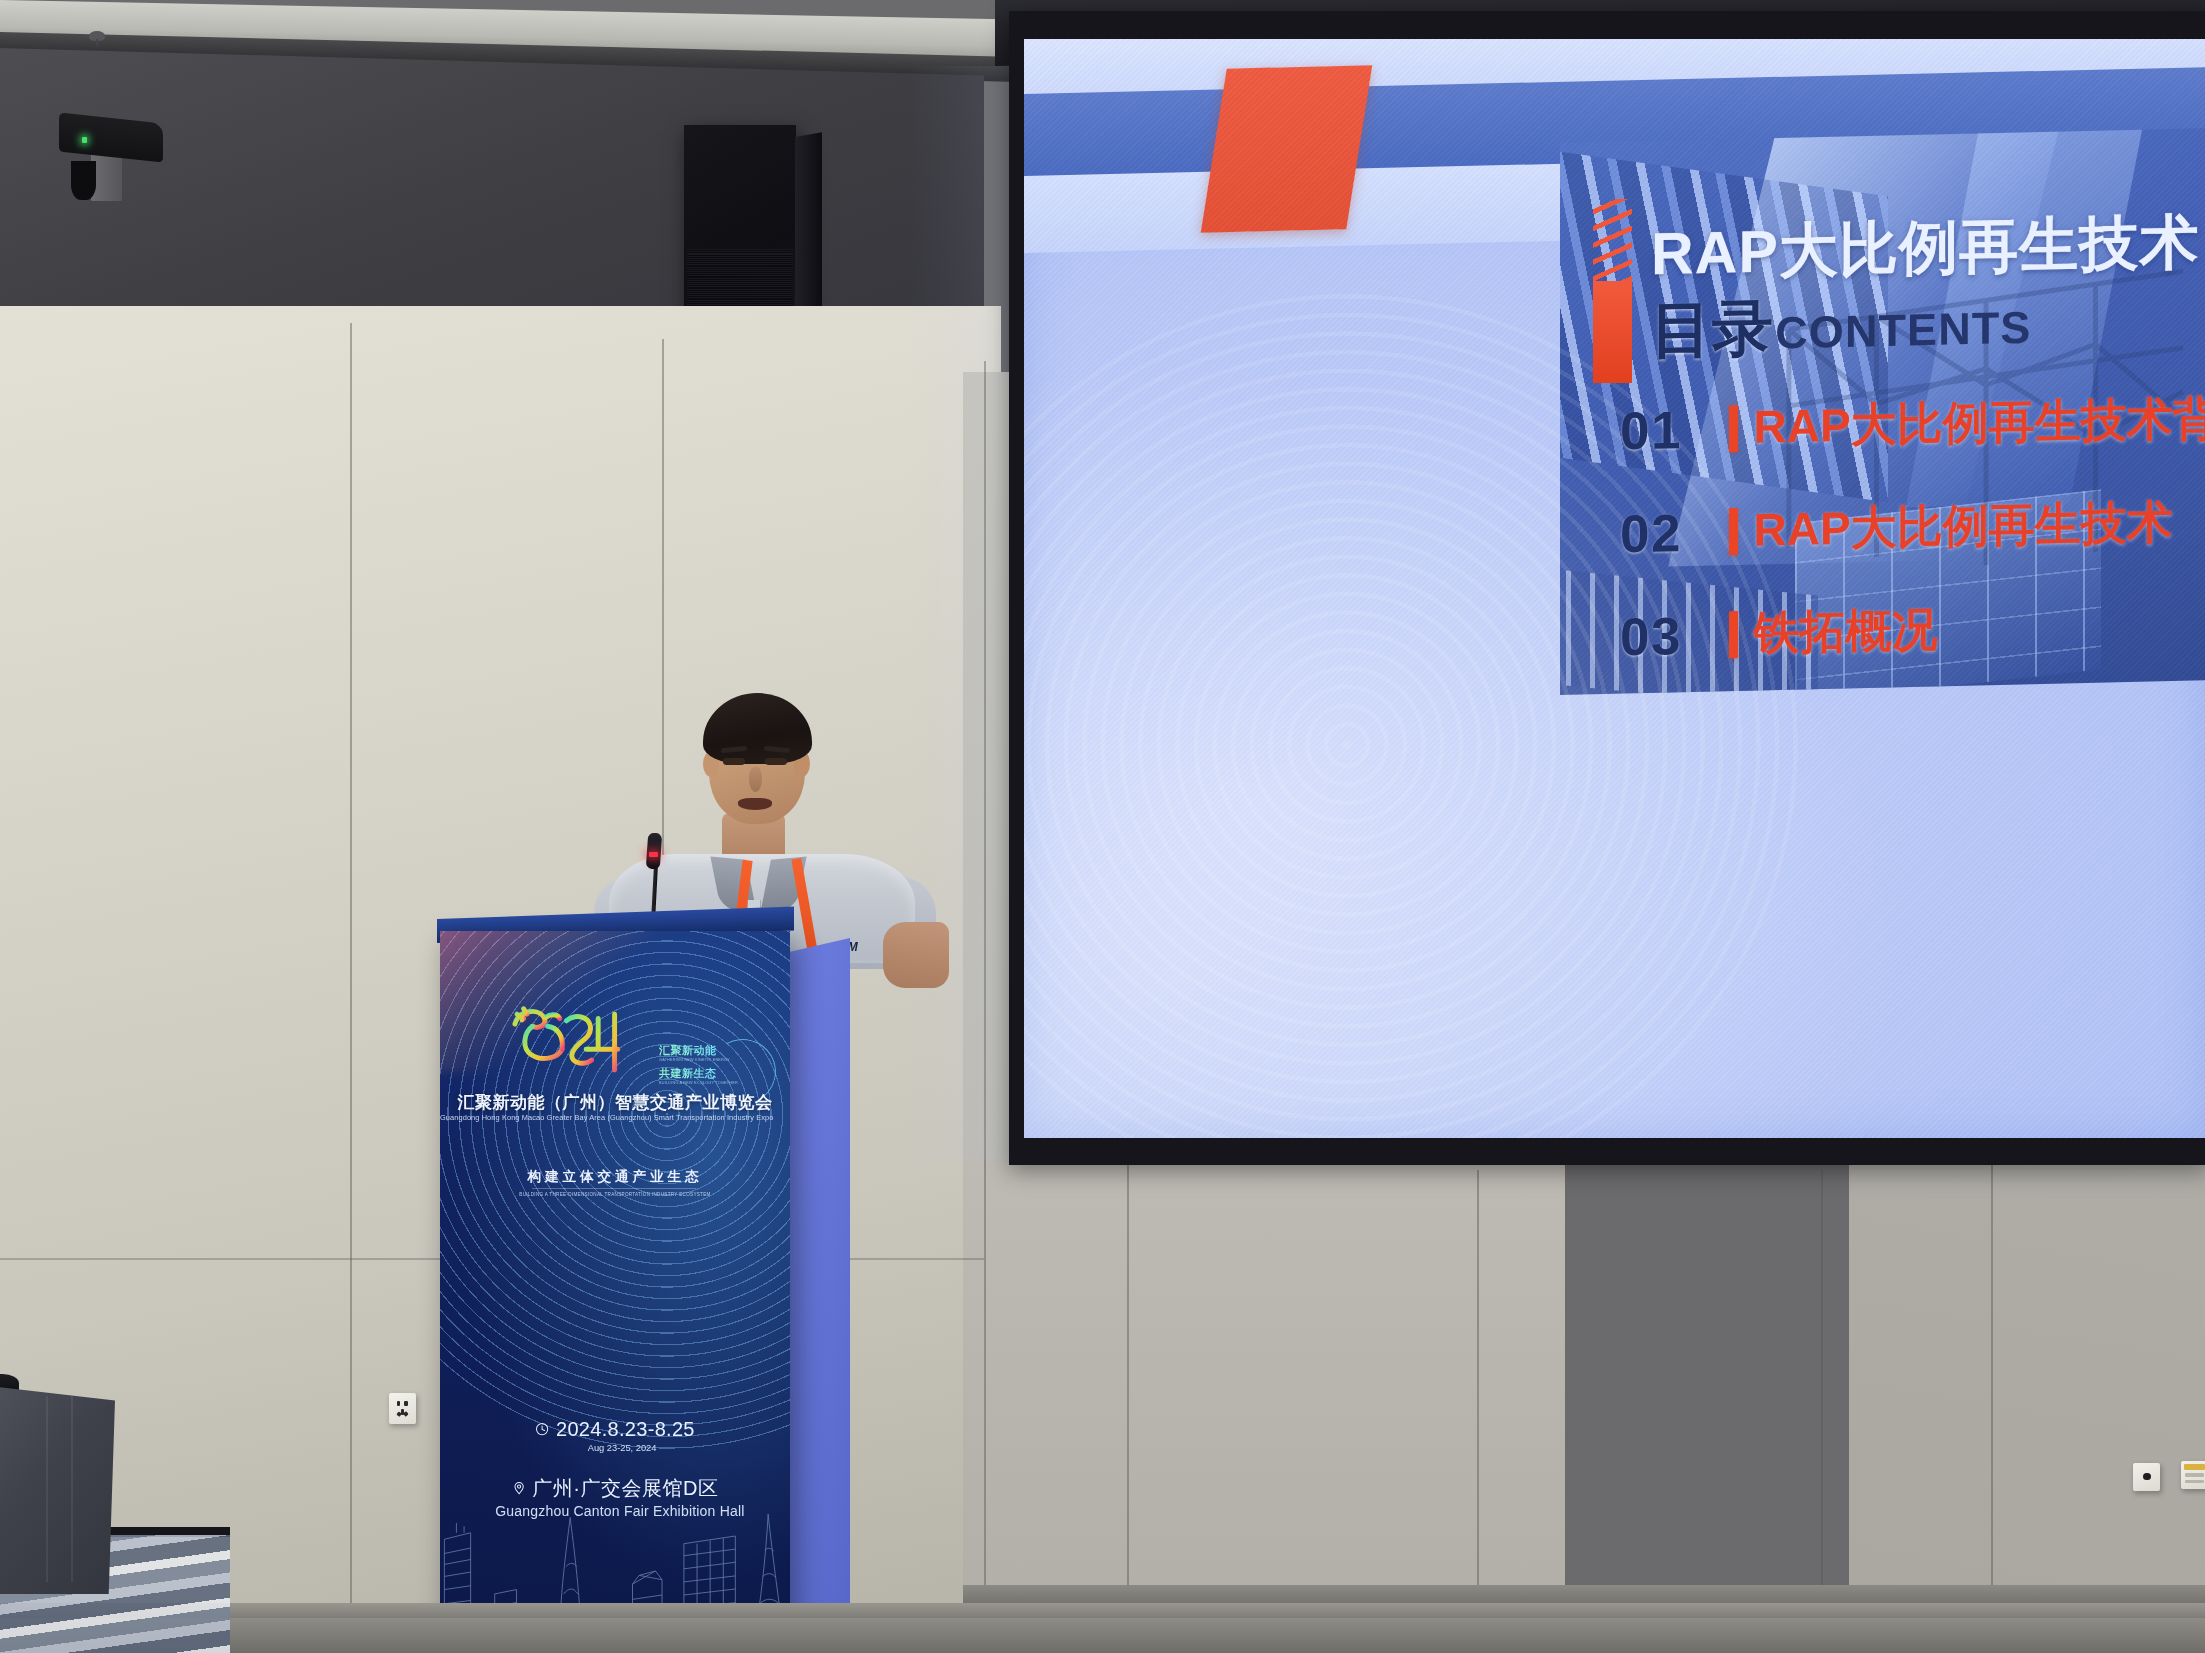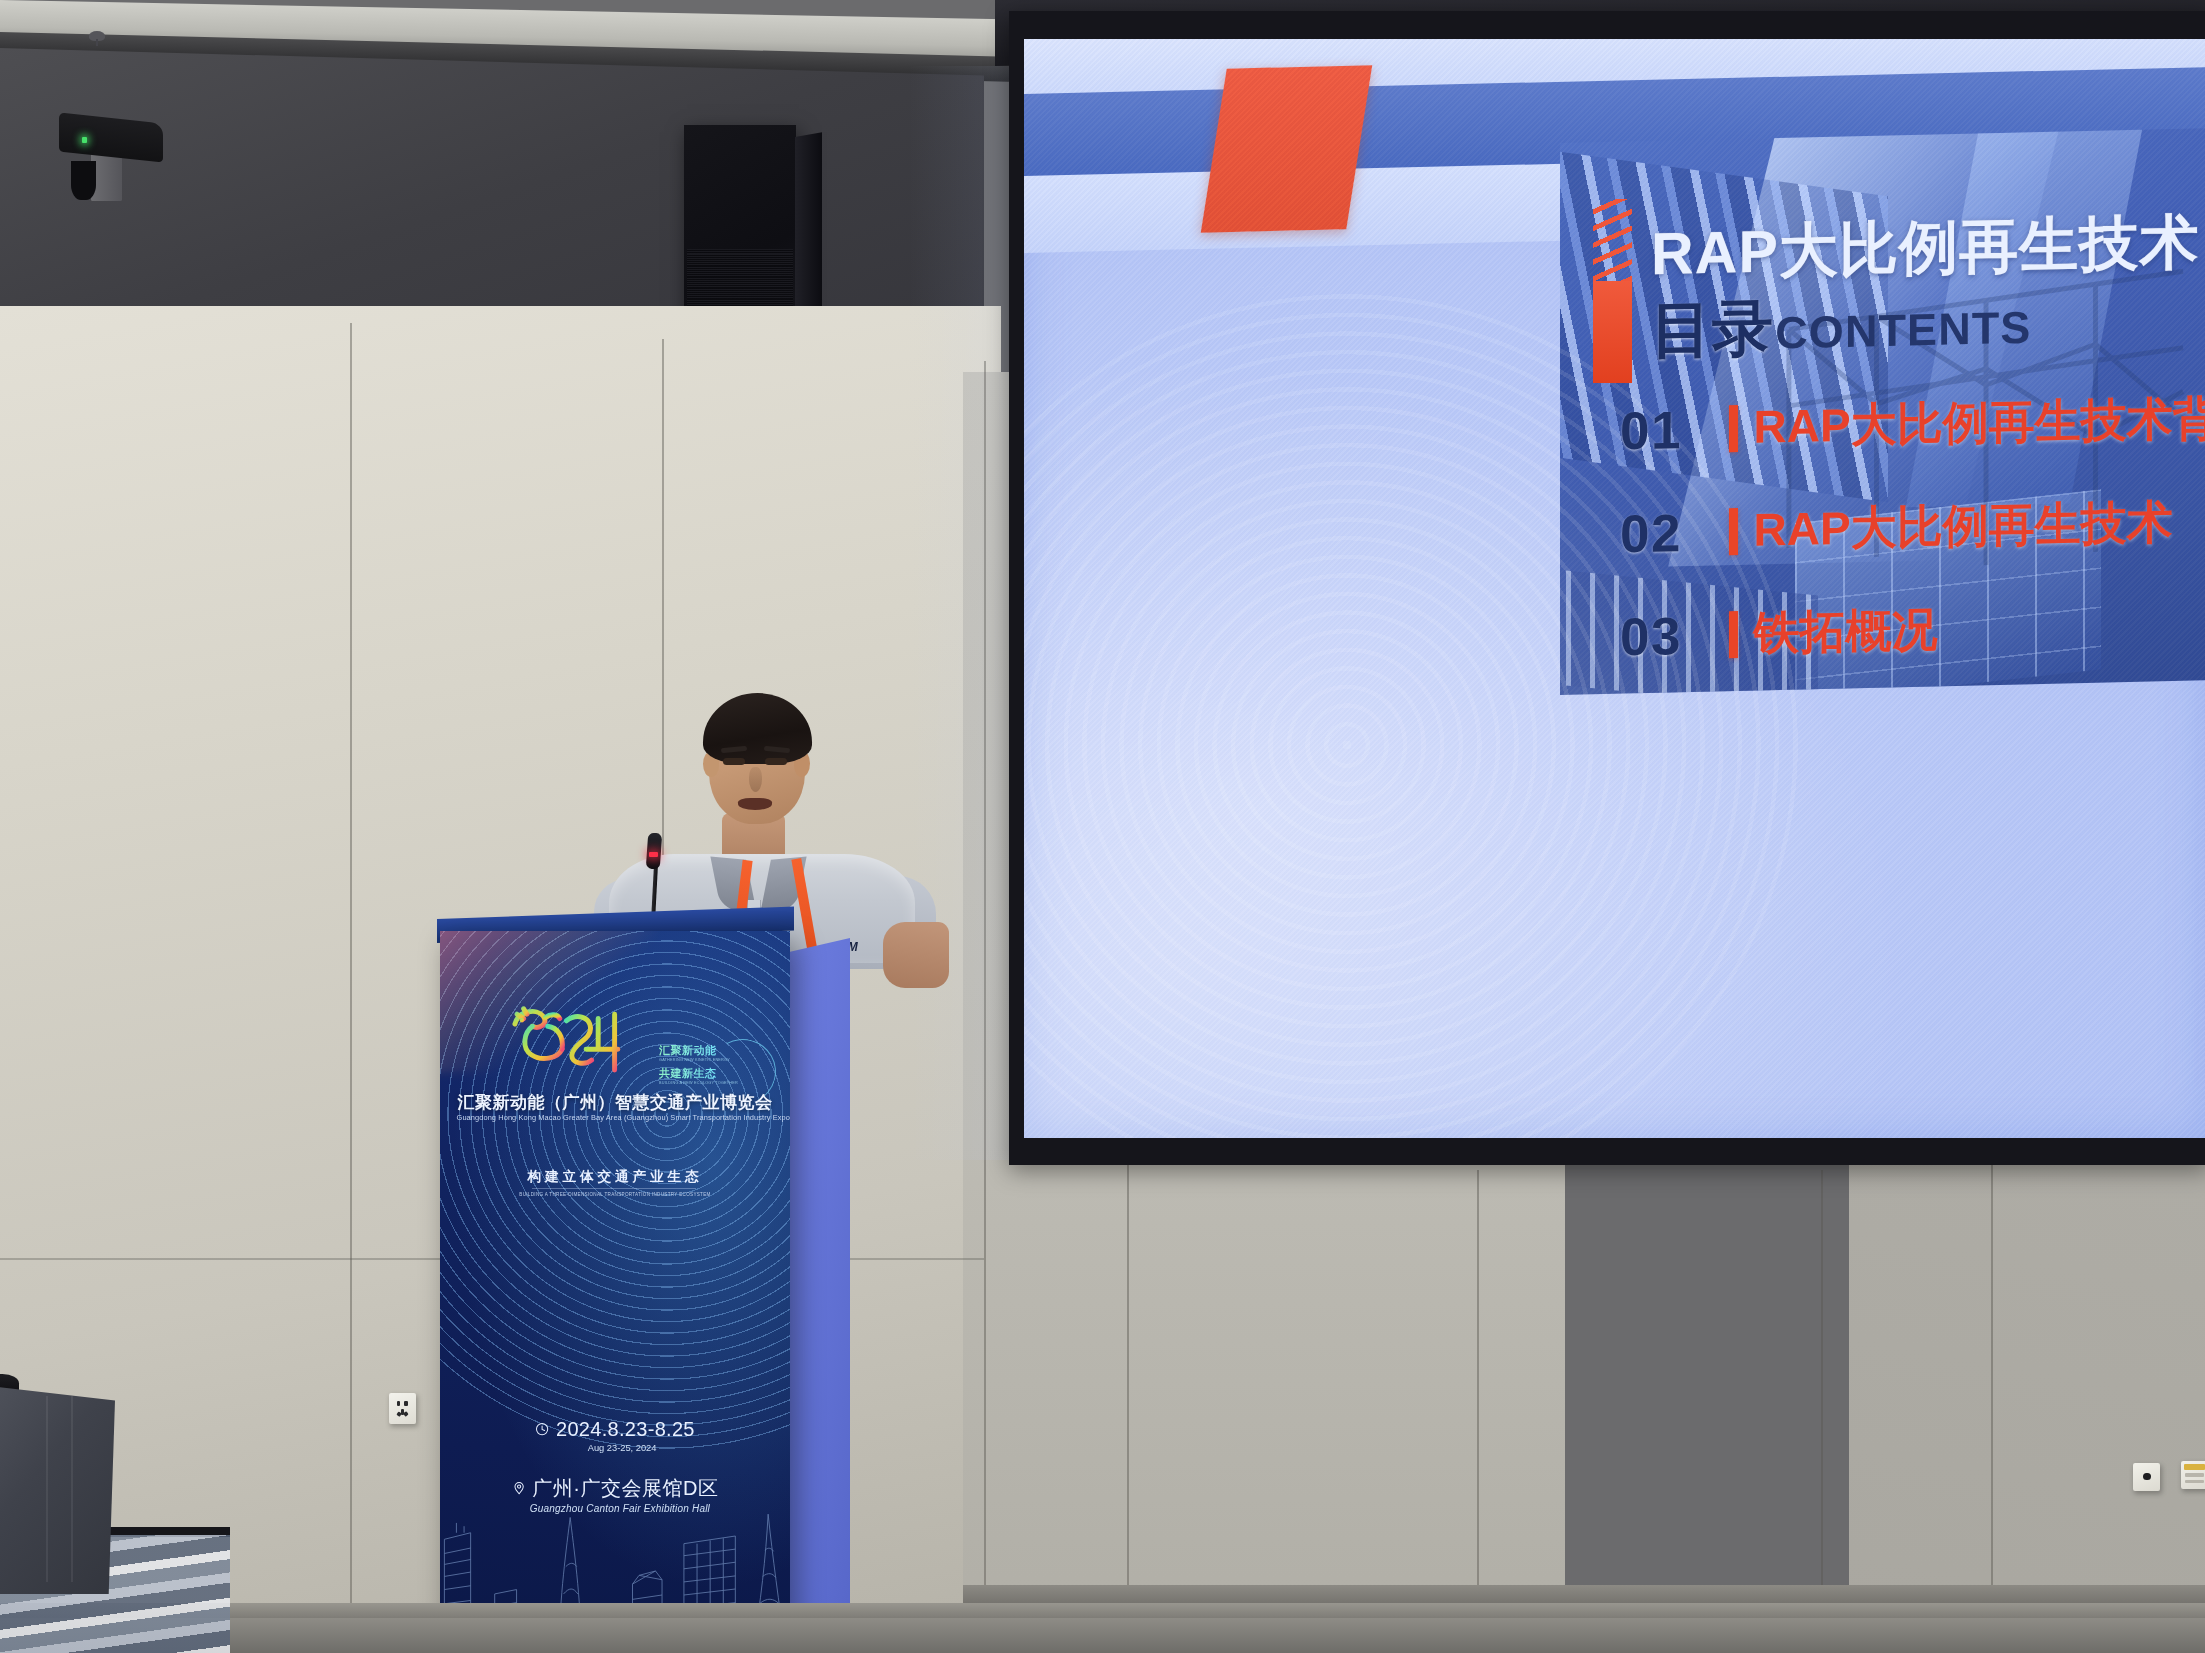--- a/index.html
+++ b/index.html
@@ -337,21 +337,21 @@
   }
 
   .expo-name-cn {
     position:absolute; left:0; right:0; top:160px;
     text-align:center; font-size:17px; font-weight:bold; color:#eef4ff;
     letter-spacing:0.5px; white-space:nowrap;
     text-shadow:0 1.1px 4.4px rgba(0,0,0,.45);
   }
   .expo-name-en {
     position:absolute; left:0; right:0; top:182px;
-    text-align:right; font-size:7.4px; color:#c8d8f2;
+    text-align:left; font-size:7.4px; color:#c8d8f2;
     letter-spacing:0.1px; white-space:nowrap;
   }
   .tagline-cn {
     position:absolute; left:0; right:0; top:237px;
     text-align:center; font-size:13.7px; font-weight:bold; color:#e8f0ff;
     letter-spacing:3.8px; white-space:nowrap;
   }
   .tagline-rule {
     position:absolute; left:92px; width:164px; top:257px; height:0.5px;
     background:rgba(200,220,250,.35);
@@ -362,21 +362,21 @@
     letter-spacing:0.3px; white-space:nowrap;
   }
 
   .meta { position:absolute; left:0; right:0; top:487px; text-align:center; }
   .meta .row {
     display:flex; align-items:center; justify-content:center; gap:6.6px;
   }
   .meta .date-cn { font-size:20px; color:#e9f1ff; letter-spacing:0.3px; }
   .meta .date-en { font-size:9.3px; color:#cfe0f5; margin-top:1.6px; margin-left:14.2px; }
   .meta .loc-cn { font-size:20px; color:#e9f1ff; letter-spacing:0.5px; }
-  .meta .loc-en { font-size:10px; color:#cfe0f5; margin-top:1.6px; margin-left:9.8px; letter-spacing:0.2px;font-style:italic; }
+  .meta .loc-en { font-size:14px; color:#cfe0f5; margin-top:1.6px; margin-left:9.8px; letter-spacing:0.2px; }
   .meta .spacer { height:22px; }
   .ico { width:14.2px; height:14.2px; flex:0 0 auto; }
 
   
   .skyline {
     position:absolute; left:0; bottom:0; width:350px; height:142px;
     opacity:.55;
   }
 
   

